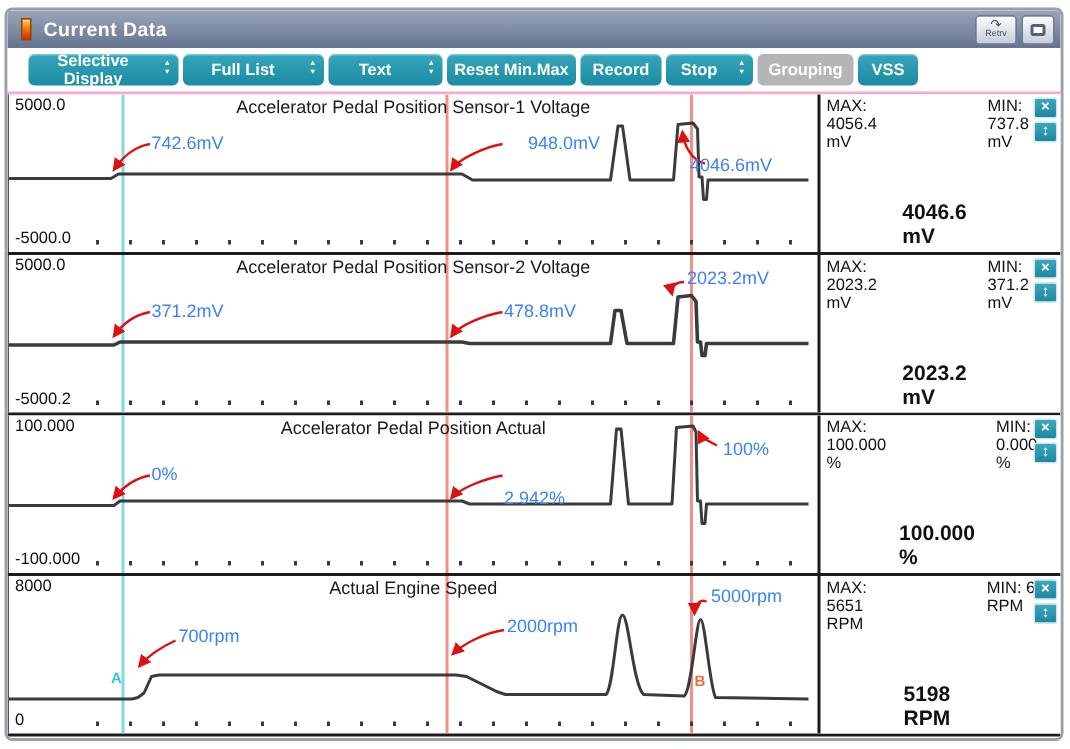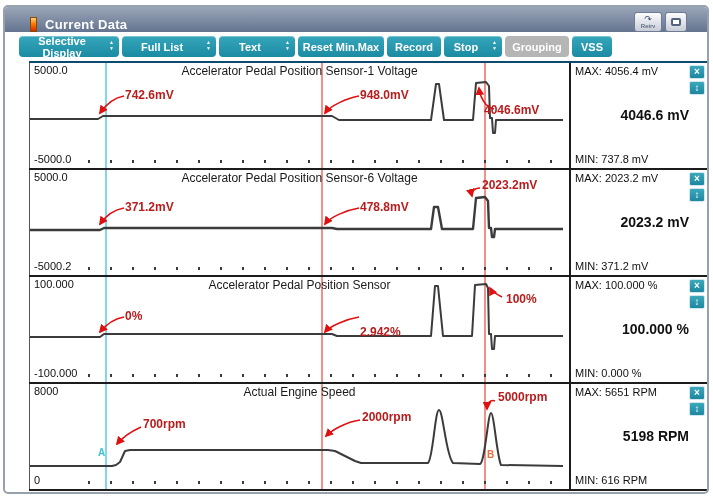--- a/index.html
+++ b/index.html
@@ -1,21 +1,21 @@
 <!DOCTYPE html>
 <html><head>
 <meta charset="utf-8">
 <style>
   * { margin:0; padding:0; box-sizing:border-box; }
   html,body { width:713px; height:499px; background:#fff; font-family:"Liberation Sans", sans-serif; }
   .window { position:absolute; left:3px; top:5px; width:706px; height:489px;
             border:2px solid #98a0ac; border-radius:5px; overflow:hidden; background:#fff; }
   
   .titlebar { height:25px; background:linear-gradient(#9aa5b9,#64748f);
-              display:flex; align-items:flex-end; padding:0 20px; }
+              display:flex; align-items:center; padding:0 4px; }
   .app-ico { width:7px; height:15px; margin:0 8px 0 5px;
              background:linear-gradient(#ffd27f,#ff7a00 45%,#d42a00); border:1px solid #8a4a00; }
   .titletext { color:#fff; font-weight:bold; font-size:13px; letter-spacing:.3px; }
   .tb-right { margin-left:auto; display:flex; gap:3px; }
   .tb-btn { height:20px; background:linear-gradient(#fdfdfd,#c6ccd8); border:1px solid #6f7b92;
             border-radius:3px; display:flex; flex-direction:column; align-items:center;
             justify-content:center; color:#3d4a66; cursor:default; }
   .tb-btn.retrv { width:28px; }
   .tb-btn.retrv .arr { font-size:9px; line-height:7px; }
   .tb-btn.retrv .lbl { font-size:6px; line-height:6px; }
@@ -27,35 +27,35 @@
          font-family:"Liberation Sans",sans-serif; font-weight:bold; font-size:11px;
          background:linear-gradient(#35a6bb,#1b8ba3); box-shadow:inset 0 1px 0 rgba(255,255,255,.35);
          display:flex; align-items:center; justify-content:center; cursor:pointer; }
   .btn.disabled { background:#b5b5b5; box-shadow:none; }
   .btn .spin { position:absolute; right:5px; top:3px; display:flex; flex-direction:column; line-height:0; }
   .btn .spin span { font-size:5px; line-height:6px; }
   .btn.has-spin { padding-right:14px; }
   .w1{width:100px}.w2{width:94px}.w3{width:76px}.w4{width:78px}.w5{width:86px}
   .w6{width:54px}.w7{width:58px}.w8{width:64px}.w9{width:40px}
   
-  .rows { border-top:2px solid #0c4a6e;margin-left:24px; }
+  .rows { border-top:2px solid #f9a8d4; }
   .chart-row { height:107px; border-bottom:2px solid #1c1c1c; display:flex; background:#fff; }
   .plot { width:540px; position:relative; border-left:1px solid #555; }
   .plot svg.trace { position:absolute; left:0; top:0; }
   .ctitle { position:absolute; top:1px; left:0; width:100%; text-align:center;
             font-size:12px; color:#1a1a1a; }
   .ytop { position:absolute; top:1px; left:4px; font-size:11px; color:#111; }
   .ybot { position:absolute; bottom:3px; left:4px; font-size:11px; color:#111; }
   .ticks { position:absolute; bottom:5px; left:58px; right:6px; height:3px;
            background:repeating-linear-gradient(90deg,#3a3a3a 0 2px,transparent 2px 22px); }
-  .anno { position:absolute; color:#b91c1c; font-weight:bold; font-size:12px; white-space:nowrap; }
+  .anno { position:absolute; color:#3b82f6; font-weight:normal; font-size:12px; white-space:nowrap; }
   .marker { position:absolute; font-size:10px; font-weight:bold; }
   .marker.a { color:#3cc4d6; } .marker.b { color:#e87040; }
   .panel { flex:1; border-left:2px solid #1c1c1c; position:relative; display:flex;
-           flex-direction:column; justify-content:space-between; padding:2px 4px 3px 4px; background:#fff; }
+           flex-direction:row; justify-content:space-between; padding:2px 4px 3px 4px; background:#fff; }
   .pmax,.pmin { font-size:11px; color:#111; }
   .pcur { font-size:14px; font-weight:bold; align-self:flex-end; margin-right:14px; color:#111; }
   .mini { position:absolute; width:16px; height:14px; right:2px;
           background:linear-gradient(#3ba8bc,#1d87a0); border:1px solid #cfe7ee; border-radius:2px;
           color:#fff; font-size:10px; font-weight:bold; line-height:12px; text-align:center;
           padding:0; cursor:pointer; }
   .mini.x { top:2px; } .mini.ud { top:18px; }
 </style>
 </head>
 <body>
@@ -136,21 +136,21 @@
           <line x1="292" y1="0" x2="292" y2="105" stroke="#f0908a" stroke-width="2"></line>
           <line x1="455" y1="0" x2="455" y2="105" stroke="#f0908a" stroke-width="2"></line>
           <path d="M0,56 L68,56 L73,53 L290,53 L302,53 L309,57 L396,57 L401,57 L406,21 L409,21 L414,57 L438,57 L443,57 L446,20 L456,19 L459,23 L460,55 L462,55 L463,70 L465,70 L466,57 L533,57" fill="none" stroke="#3b3b3b" stroke-width="2" stroke-linejoin="round"></path>
           <path d="M94,33 C82,35 75,43 70,50" fill="none" stroke="#e01010" stroke-width="1.6" marker-end="url(#ah)"></path>
           <path d="M329,33 C317,35 300,43 295,50" fill="none" stroke="#e01010" stroke-width="1.6" marker-end="url(#ah)"></path>
           <path d="M464,46 C455,44 450,34 449,25" fill="none" stroke="#e01010" stroke-width="1.6" marker-end="url(#ah)"></path>
         </svg>
         <div class="ytop">5000.0</div>
         <div class="ctitle">Accelerator Pedal Position Sensor-1 Voltage</div>
         <div class="anno" style="left:95px;top:25px">742.6mV</div>
-        <div class="anno" style="left:330px;top:25px">948.0mV</div>
+        <div class="anno" style="left:346px;top:25px">948.0mV</div>
         <div class="anno" style="left:454px;top:40px">4046.6mV</div>
         <div class="ybot">-5000.0</div>
         <div class="ticks"></div>
       </div>
       <div class="panel">
         <div class="pmax">MAX: 4056.4 mV</div>
         <div class="pcur">4046.6 mV</div>
         <div class="pmin">MIN: 737.8 mV</div>
         <button class="mini x"><span>×</span></button>
         <button class="mini ud"><span>↕</span></button>
@@ -162,21 +162,21 @@
         <svg class="trace" width="540" height="105" viewBox="0 0 540 105" preserveAspectRatio="none">
           <line x1="76" y1="0" x2="76" y2="105" stroke="#7fd9e6" stroke-width="2"></line>
           <line x1="292" y1="0" x2="292" y2="105" stroke="#f0908a" stroke-width="2"></line>
           <line x1="455" y1="0" x2="455" y2="105" stroke="#f0908a" stroke-width="2"></line>
           <path d="M0,60 L70,60 L74,58 L292,58 L302,58 L307,59 L396,59 L401,59 L404,37 L408,37 L412,59 L438,59 L443,59 L446,28 L455,27 L458,31 L459,58 L461,58 L462,67 L464,67 L465,59 L533,59" fill="none" stroke="#3b3b3b" stroke-width="2.4" stroke-linejoin="round"></path>
           <path d="M94,38 C82,40 75,47 70,54" fill="none" stroke="#e01010" stroke-width="1.6" marker-end="url(#ah)"></path>
           <path d="M329,38 C317,40 300,47 295,54" fill="none" stroke="#e01010" stroke-width="1.6" marker-end="url(#ah)"></path>
           <path d="M450,18 C444,18 441,22 442,26" fill="none" stroke="#e01010" stroke-width="1.6" marker-end="url(#ah)"></path>
         </svg>
         <div class="ytop">5000.0</div>
-        <div class="ctitle">Accelerator Pedal Position Sensor-6 Voltage</div>
+        <div class="ctitle">Accelerator Pedal Position Sensor-2 Voltage</div>
         <div class="anno" style="left:95px;top:30px">371.2mV</div>
         <div class="anno" style="left:330px;top:30px">478.8mV</div>
         <div class="anno" style="left:452px;top:8px">2023.2mV</div>
         <div class="ybot">-5000.2</div>
         <div class="ticks"></div>
       </div>
       <div class="panel">
         <div class="pmax">MAX: 2023.2 mV</div>
         <div class="pcur">2023.2 mV</div>
         <div class="pmin">MIN: 371.2 mV</div>
@@ -190,21 +190,21 @@
         <svg class="trace" width="540" height="105" viewBox="0 0 540 105" preserveAspectRatio="none">
           <line x1="76" y1="0" x2="76" y2="105" stroke="#7fd9e6" stroke-width="2"></line>
           <line x1="292" y1="0" x2="292" y2="105" stroke="#f0908a" stroke-width="2"></line>
           <line x1="455" y1="0" x2="455" y2="105" stroke="#f0908a" stroke-width="2"></line>
           <path d="M0,60 L70,60 L74,57 L292,57 L302,57 L307,59 L396,59 L401,59 L405,9 L408,9 L413,59 L438,59 L442,59 L445,8 L456,7 L458,11 L459,57 L461,57 L462,72 L464,72 L465,59 L533,59" fill="none" stroke="#3b3b3b" stroke-width="2" stroke-linejoin="round"></path>
           <path d="M94,40 C82,42 75,49 70,55" fill="none" stroke="#e01010" stroke-width="1.6" marker-end="url(#ah)"></path>
           <path d="M329,40 C317,42 300,49 295,55" fill="none" stroke="#e01010" stroke-width="1.6" marker-end="url(#ah)"></path>
           <path d="M472,20 C466,17 462,15 460,11" fill="none" stroke="#e01010" stroke-width="1.6" marker-end="url(#ah)"></path>
         </svg>
         <div class="ytop">100.000</div>
-        <div class="ctitle">Accelerator Pedal Position Sensor</div>
+        <div class="ctitle">Accelerator Pedal Position Actual</div>
         <div class="anno" style="left:95px;top:32px">0%</div>
         <div class="anno" style="left:330px;top:48px">2.942%</div>
         <div class="anno" style="left:476px;top:15px">100%</div>
         <div class="ybot">-100.000</div>
         <div class="ticks"></div>
       </div>
       <div class="panel">
         <div class="pmax">MAX: 100.000 %</div>
         <div class="pcur">100.000 %</div>
         <div class="pmin">MIN: 0.000 %</div>

